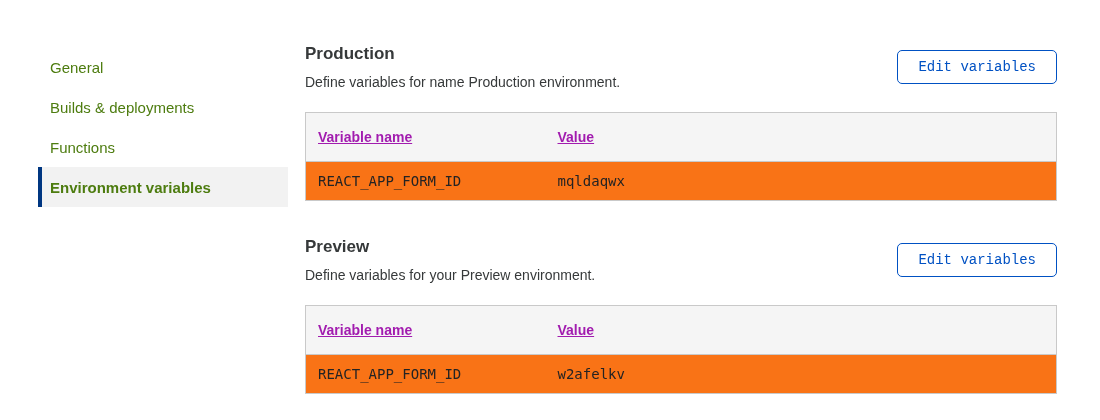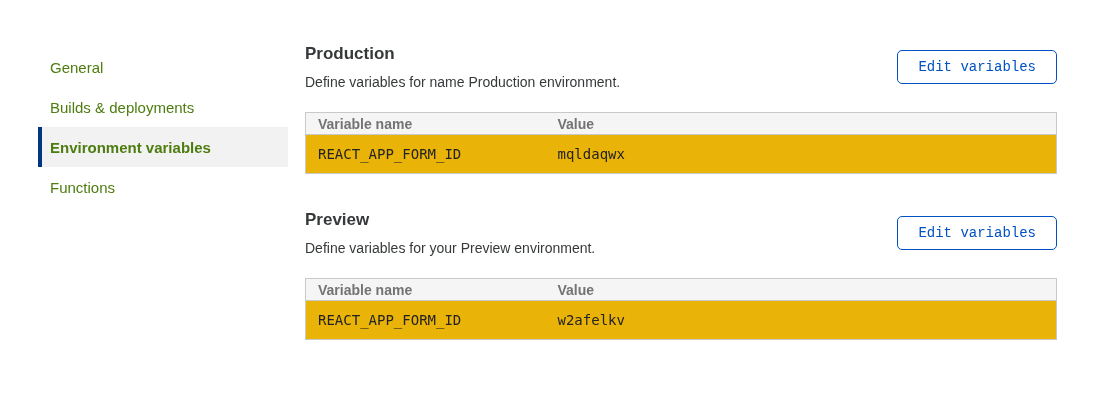--- a/index.html
+++ b/index.html
@@ -54,45 +54,46 @@
     width: 100%;
     border-collapse: collapse;
     margin-top: 22px;
     border: 1px solid #c9c9c9;
   }
   .env-table thead th {
     background: #f5f5f5;
     text-align: left;
     font-size: 14px;
     font-weight: 700;
-    color: #737373;
-    height: 22px;
+    color: #a21caf;
+    height: 49px;
     padding: 0 0 0 12px;
     border-bottom: 1px solid #c9c9c9;
+    text-decoration: underline;
   }
   .env-table th.col-name { width: 240px; }
   .env-table tbody td {
     height: 39px;
     padding: 0 0 0 12px;
     font-family: "DejaVu Sans Mono", monospace;
     font-size: 14px;
     color: #232324;
-    background: #eab308;
+    background: #f97316;
   }
 </style>
 </head>
 <body>
 
 <div class="page">
 
   <aside class="sidebar">
     <div class="nav-item">General</div>
     <div class="nav-item">Builds &amp; deployments</div>
+    <div class="nav-item">Functions</div>
     <div class="nav-item selected">Environment variables</div>
-    <div class="nav-item">Functions</div>
   </aside>
 
   <main class="content">
 
     <section class="section">
       <div class="section-head">
         <div>
           <h2 class="section-title">Production</h2>
           <p class="section-desc">Define variables for name Production environment.</p>
         </div>

